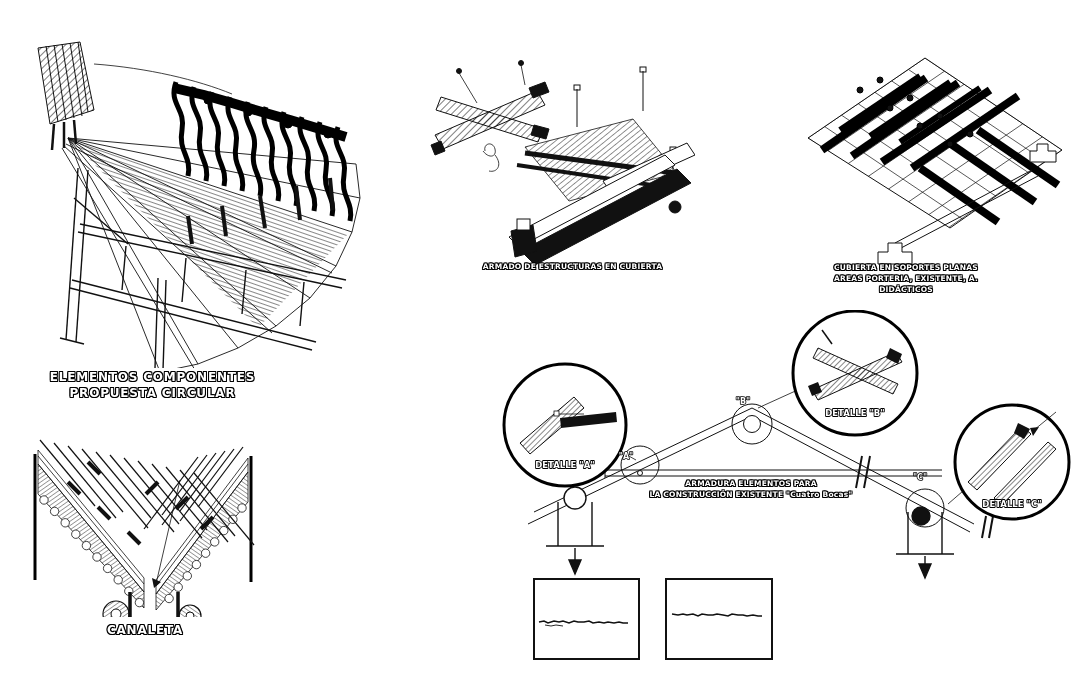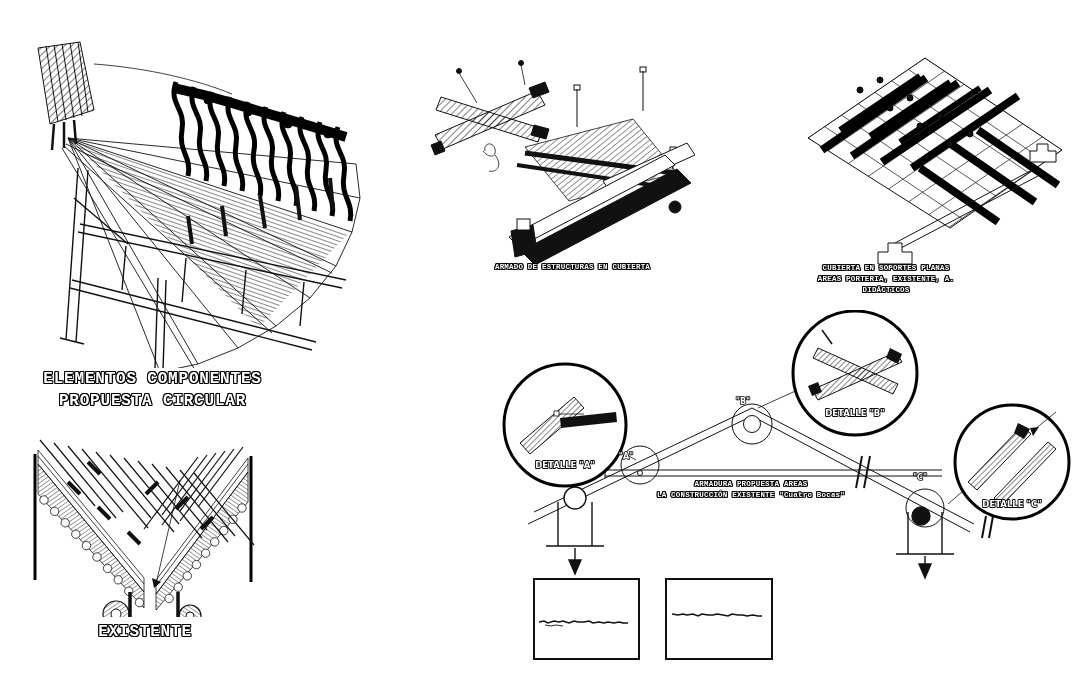--- a/index.html
+++ b/index.html
@@ -6,23 +6,22 @@
   #sheet{
     position:relative;width:1088px;height:691px;background:#ffffff;
     overflow:hidden;font-family:"DejaVu Sans",sans-serif;
   }
   .abs{position:absolute;}
   .cap{
     position:absolute;text-align:center;line-height:1.45;
     font-weight:700;color:#fff;white-space:nowrap;
     text-shadow:-1px -1px 0 #000,1px -1px 0 #000,-1px 1px 0 #000,1px 1px 0 #000,
                 -1px 0 0 #000,1px 0 0 #000,0 -1px 0 #000,0 1px 0 #000;
-    font-family:Liberation Mono, monospace;
   }
-  .cap.big{font-size:16px;letter-spacing:.8px;line-height:1.35;text-align:center;}
+  .cap.big{font-size:12px;letter-spacing:.8px;line-height:1.35;text-align:center;}
   .cap.small{font-size:7.5px;letter-spacing:.2px;}
   .notebox{position:absolute;border:2.2px solid #111;background:#fff;}
   svg{display:block;}
   svg text{
     font-family:"DejaVu Sans",sans-serif;font-weight:700;
     fill:#fff;stroke:#000;paint-order:stroke;stroke-linejoin:round;
   }
 </style>
 </head>
 <body>
@@ -211,21 +210,21 @@
         <circle cx="170" cy="84" r="3" fill="#111"></circle>
     </g>
     <g stroke="#111" stroke-width="1" fill="#fff">
       <line x1="95" y1="193" x2="232" y2="120" fill="none"></line>
       <line x1="101" y1="198" x2="238" y2="126" fill="none"></line>
       <path d="M78,214 h34 v-12 h-10 v-9 h-14 v9 h-10 z"></path>
       <path d="M230,112 h26 v-11 h-8 v-7 h-11 v7 h-7 z"></path>
     </g>
   </svg>
 
-  <div class="cap small" style="left:772px;top:263px;width:228px">
+  <div class="cap small" style="left:792px;top:263px;width:228px">
     <div>CUBIERTA EN SOPORTES PLANAS</div>
     <div>AREAS PORTERIA, EXISTENTE, A.</div>
     <div>DIDÁCTICOS</div>
   </div>
 
   <svg class="abs" style="left:28px;top:422px" width="230" height="195" viewBox="0 0 230 195">
     <defs>
       <pattern id="s4h" width="3.5" height="3.5" patternUnits="userSpaceOnUse" patternTransform="rotate(55)">
         <line x1="0" y1="0" x2="0" y2="3.5" stroke="#111" stroke-width="0.8"></line>
       </pattern>
@@ -299,21 +298,21 @@
       <path d="M102,170 L102,202 L150,202 L150,170" stroke-width="3.5"></path>
       <rect x="84" y="204" width="96" height="9" fill="#fff" stroke-width="1.5"></rect>
       <circle cx="88" cy="192" r="13" fill="url(#s4h)" stroke-width="1.2"></circle>
       <circle cx="88" cy="192" r="5" fill="#fff" stroke-width="1"></circle>
       <circle cx="162" cy="194" r="11" fill="url(#s4g)" stroke-width="1.2"></circle>
       <circle cx="162" cy="194" r="4" fill="#fff" stroke-width="1"></circle>
     </g>
   </svg>
 
   <div class="cap big" style="left:75px;top:622px;width:140px">
-    <div>EXISTENTE</div>
+    <div>CANALETA</div>
   </div>
 
   <svg class="abs" style="left:500px;top:310px" width="588" height="270" viewBox="0 0 588 270">
     <defs>
       <pattern id="th" width="4" height="4" patternUnits="userSpaceOnUse" patternTransform="rotate(45)">
         <line x1="0" y1="0" x2="0" y2="4" stroke="#111" stroke-width="1"></line>
       </pattern>
     </defs>
 
     <g stroke="#111" stroke-width="1" fill="none">
@@ -383,21 +382,21 @@
       <polygon points="530,118 539,117 533,126" fill="#111"></polygon>
       <text x="512" y="197" font-size="8.5" stroke-width="1.8" text-anchor="middle">DETALLE "C"</text>
     </g>
 
     <text x="126" y="149" font-size="8" stroke-width="1.6" text-anchor="middle">"A"</text>
     <text x="243" y="94" font-size="8" stroke-width="1.6" text-anchor="middle">"B"</text>
     <text x="420" y="170" font-size="8" stroke-width="1.6" text-anchor="middle">"C"</text>
   </svg>
 
   <div class="cap small" style="left:622px;top:479px;width:258px">
-    <div>ARMADURA PROPUESTA AREAS</div>
+    <div>ARMADURA ELEMENTOS PARA</div>
     <div>LA CONSTRUCCIÓN EXISTENTE "Cuatro Bocas"</div>
   </div>
 
   <div class="notebox" style="left:533px;top:578px;width:103px;height:78px">
     <svg width="103" height="78" viewBox="0 0 103 78">
       <path d="M4,42 l5,-1 4,2 6,-2 5,1 4,-1 6,2 5,-2 4,1 6,0 5,-1 4,2 6,-1 5,1 4,-1 6,1 5,-1 4,1 5,0" stroke="#111" stroke-width="1.5" fill="none"></path>
       <path d="M10,45 l6,1 5,-1 7,1" stroke="#111" stroke-width="0.9" fill="none"></path>
     </svg>
   </div>
   <div class="notebox" style="left:665px;top:578px;width:104px;height:78px">

